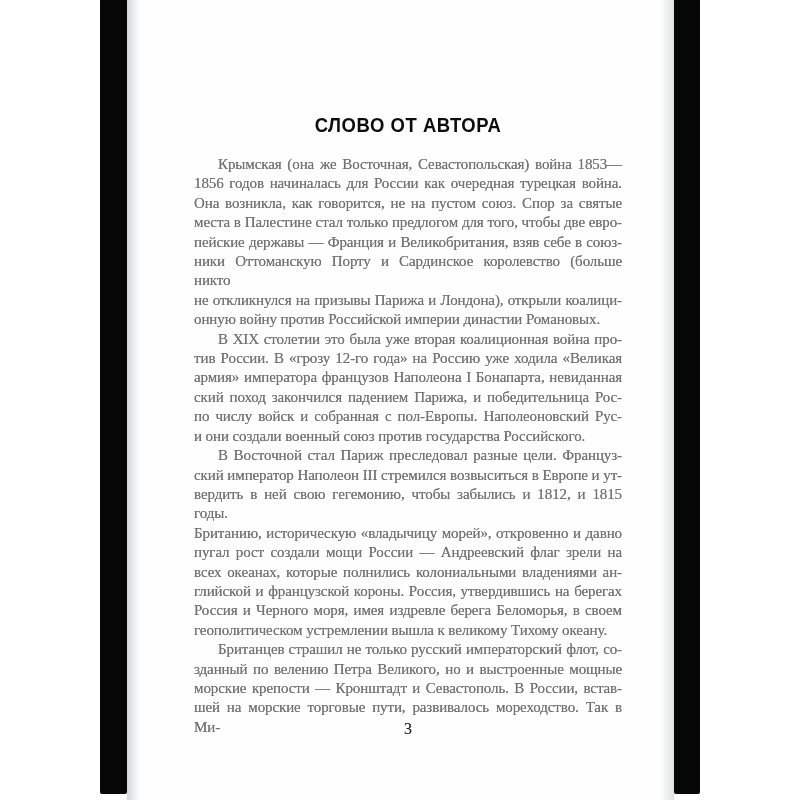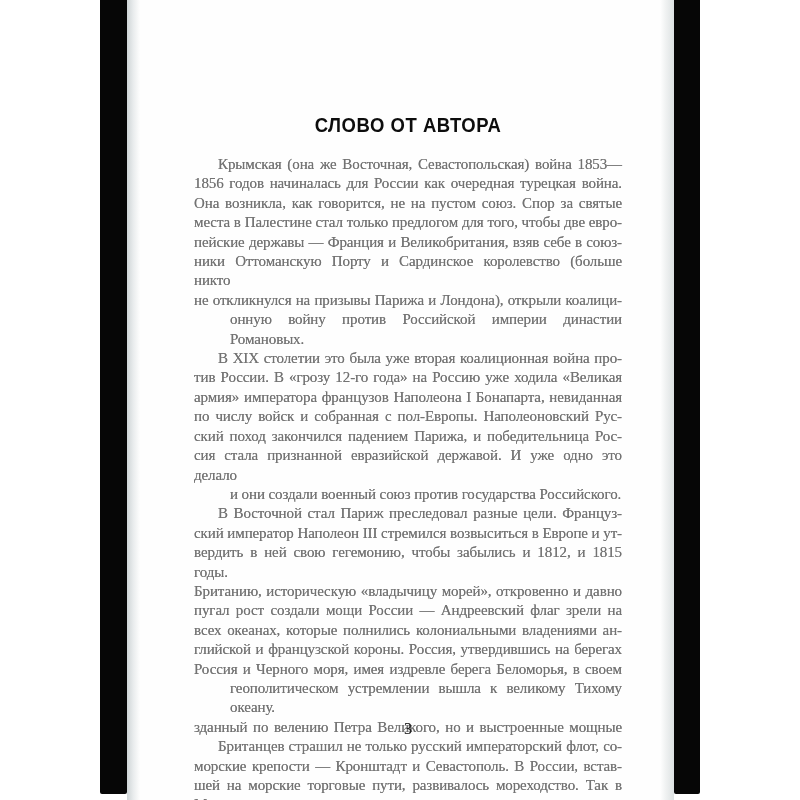--- a/index.html
+++ b/index.html
@@ -58,21 +58,21 @@
     letter-spacing: -0.1px;
     color: #737373;
     text-shadow: 0 0 0.4px rgba(40,40,40,0.55);
   }
   .para { margin: 0; }
   .line {
     text-align: justify;
     text-align-last: justify;
   }
   .line.first { text-indent: 24px; }
-  .line.lastleft { text-align-last: left; margin-left: 36px; }
+  .line.lastleft { text-align-last: left; }
 
   .page-number {
     position: absolute; left: 194px; top: 720px; width: 428px;
     text-align: center;
     font-size: 16px; color: #242424;
     text-shadow: 0 0 0.4px rgba(40,40,40,0.5);
   }
 </style>
 </head>
 <body>
@@ -94,39 +94,38 @@
         <div class="line">места в Палестине стал только предлогом для того, чтобы две евро-</div>
         <div class="line">пейские державы — Франция и Великобритания, взяв себе в союз-</div>
         <div class="line">ники Оттоманскую Порту и Сардинское королевство (больше никто</div>
         <div class="line">не откликнулся на призывы Парижа и Лондона), открыли коалици-</div>
         <div class="line lastleft">онную войну против Российской империи династии Романовых.</div>
       </div>
       <div class="para">
         <div class="line first">В XIX столетии это была уже вторая коалиционная война про-</div>
         <div class="line">тив России. В «грозу 12-го года» на Россию уже ходила «Великая</div>
         <div class="line">армия» императора французов Наполеона I Бонапарта, невиданная</div>
+        <div class="line">ский поход закончился падением Парижа, и победительница Рос-</div>
         <div class="line">по числу войск и собранная с пол-Европы. Наполеоновский Рус-</div>
-        <div class="line">ский поход закончился падением Парижа, и победительница Рос-</div>
-        <div class="line">сия стала признанной евразийской державой. И уже одно это делало</div>
         <div class="line lastleft">и они создали военный союз против государства Российского.</div>
       </div>
       <div class="para">
         <div class="line first">В Восточной стал Париж преследовал разные цели. Француз-</div>
         <div class="line">ский император Наполеон III стремился возвыситься в Европе и ут-</div>
         <div class="line">вердить в ней свою гегемонию, чтобы забылись и 1812, и 1815 годы.</div>
         <div class="line">Британию, историческую «владычицу морей», откровенно и давно</div>
         <div class="line">пугал рост создали мощи России — Андреевский флаг зрели на</div>
         <div class="line">всех океанах, которые полнились колониальными владениями ан-</div>
         <div class="line">глийской и французской короны. Россия, утвердившись на берегах</div>
         <div class="line">Россия и Черного моря, имея издревле берега Беломорья, в своем</div>
         <div class="line lastleft">геополитическом устремлении вышла к великому Тихому океану.</div>
       </div>
       <div class="para">
+        <div class="line first">Британцев страшил не только русский императорский флот, со-</div>
         <div class="line">зданный по велению Петра Великого, но и выстроенные мощные</div>
-        <div class="line first">Британцев страшил не только русский императорский флот, со-</div>
         <div class="line">морские крепости — Кронштадт и Севастополь. В России, встав-</div>
         <div class="line">шей на морские торговые пути, развивалось мореходство. Так в Ми-</div>
       </div>
     </div>
 
   <div class="page-number">3</div>
 
   <div class="page-edge right"></div>
   <div class="cover-edge right"></div>
 

